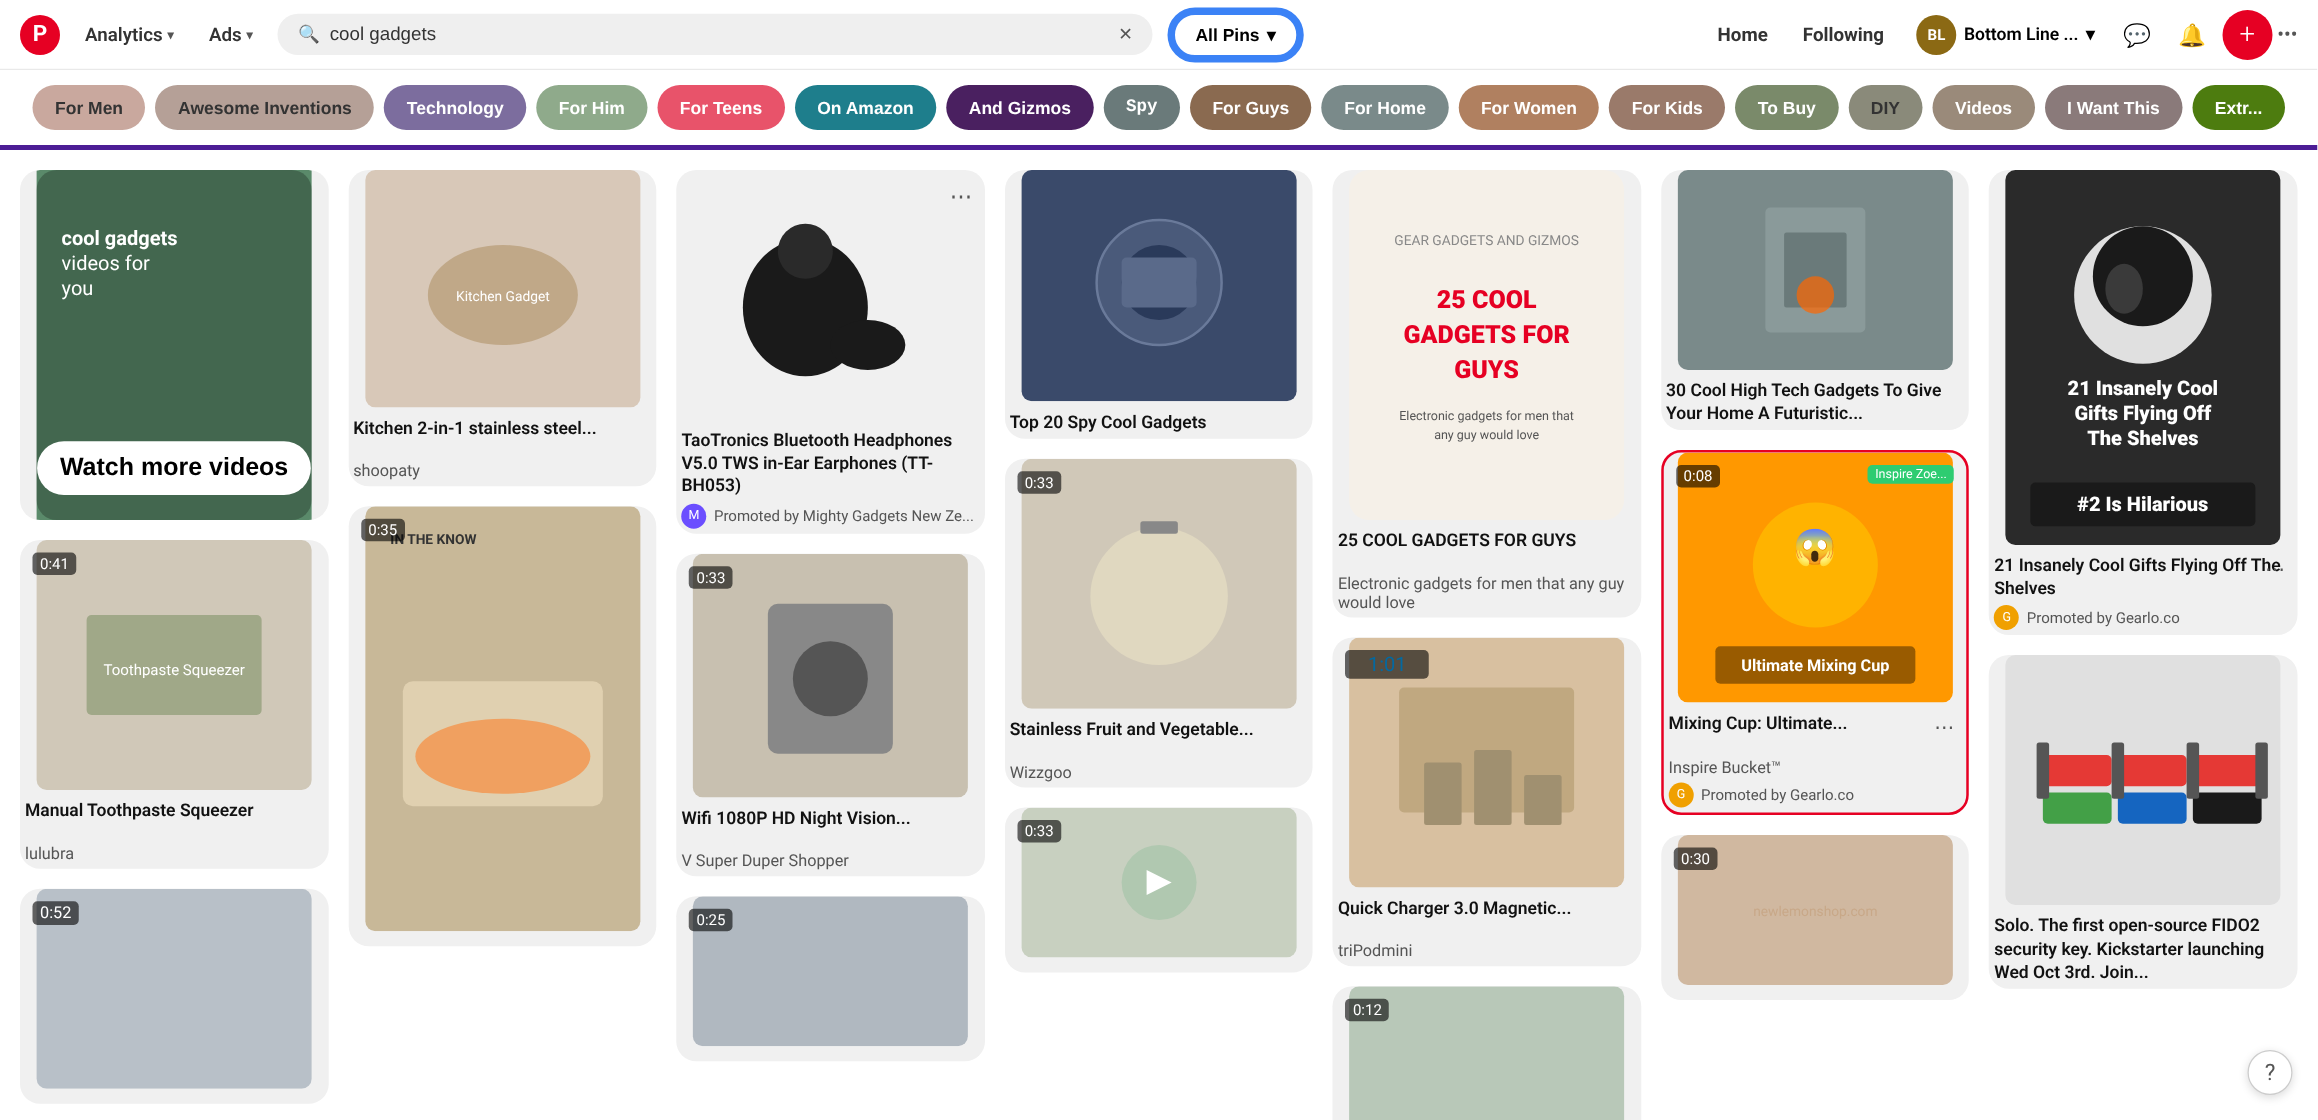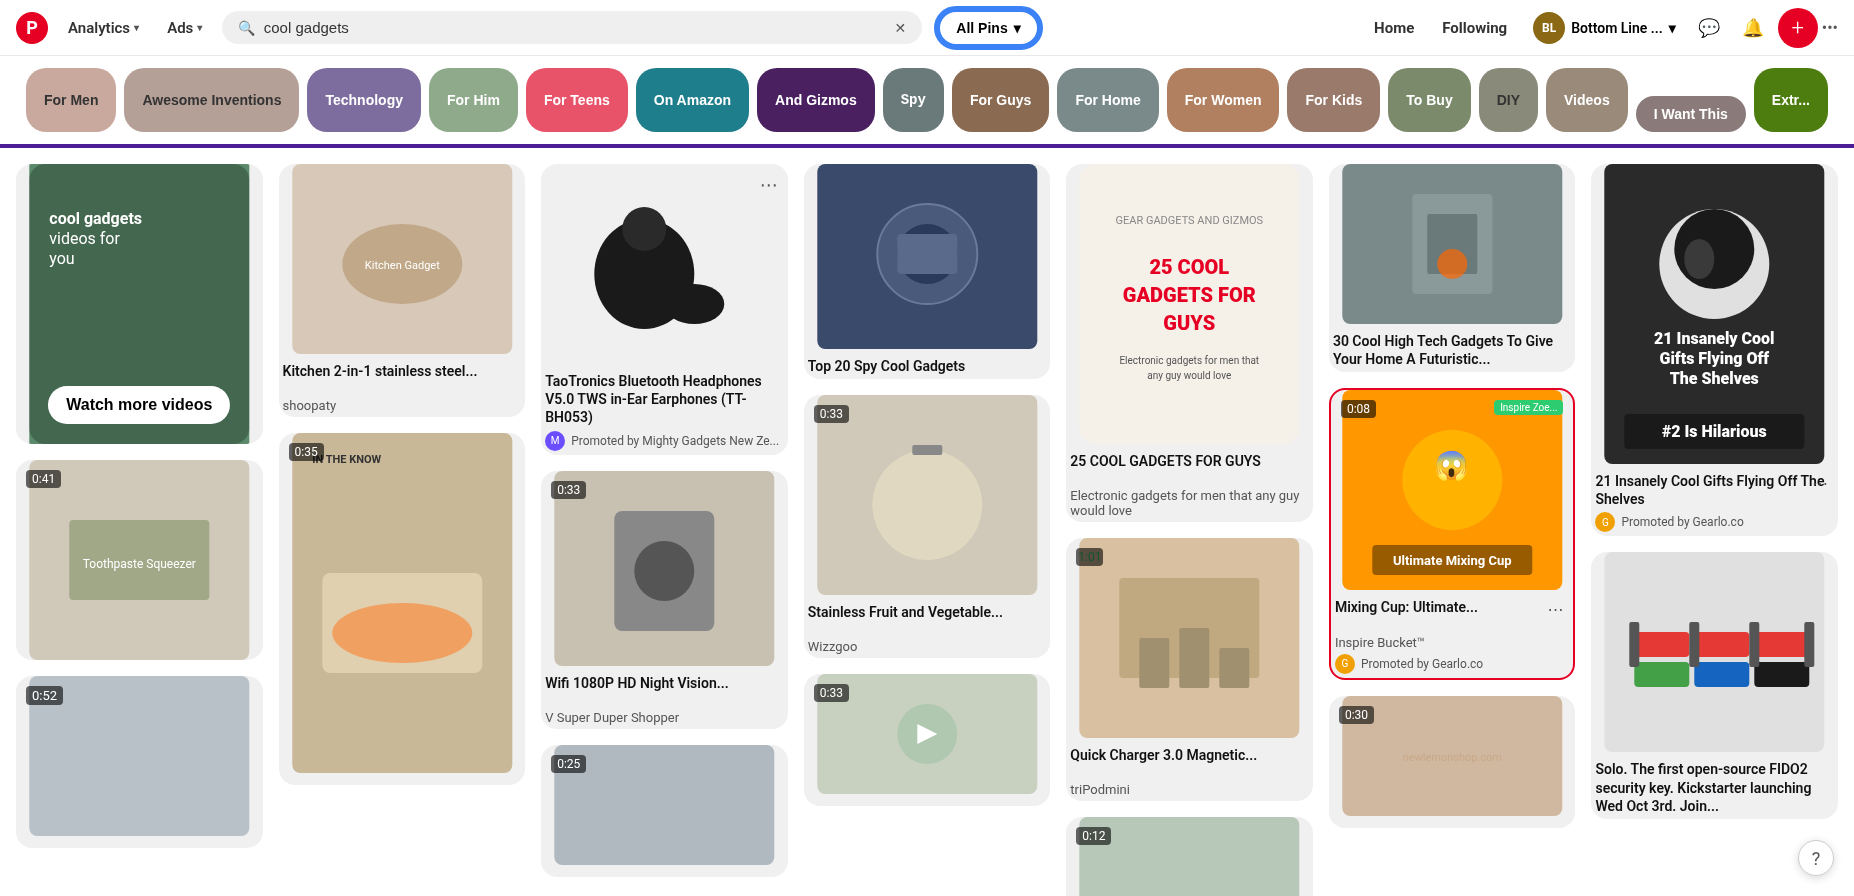--- a/index.html
+++ b/index.html
@@ -221,49 +221,53 @@
   <button class="cat-tag" style="background:#1e7e8c;">On Amazon</button>
   <button class="cat-tag" style="background:#4a2060;">And Gizmos</button>
   <button class="cat-tag" style="background:#6a7a7a;font-family:Liberation Mono, monospace;">Spy</button>
   <button class="cat-tag" style="background:#8a6a50;">For Guys</button>
   <button class="cat-tag" style="background:#7a8a8a;">For Home</button>
   <button class="cat-tag" style="background:#b08060;">For Women</button>
   <button class="cat-tag" style="background:#9a7a6a;">For Kids</button>
   <button class="cat-tag" style="background:#7a8a6a;">To Buy</button>
   <button class="cat-tag light" style="background:#8a8a7a;">DIY</button>
   <button class="cat-tag" style="background:#9a8a7a;">Videos</button>
-  <button class="cat-tag" style="background:#8a7a7a;margin-top:28px;">I Want This</button>
+  <button class="cat-tag" style="background:#8a7a7a;">I Want This</button>
   <button class="cat-tag" style="background:#4d7c0f;">Extr...</button>
 </div>
 
 <div class="main-content">
   <div class="masonry-grid">
 
     <div class="column">
 
       <div class="pin-card" style="position:relative;">
         <svg width="100%" height="280" viewBox="0 0 220 280" xmlns="http://www.w3.org/2000/svg" style="border-radius:16px;display:block;">
           <rect width="220" height="280" fill="#5a8a6a"></rect>
           <rect x="0" y="0" width="220" height="280" fill="rgba(0,0,0,0.25)" rx="16"></rect>
           <text x="20" y="60" fill="white" font-size="16" font-weight="700">cool gadgets</text>
           <text x="20" y="80" fill="white" font-size="16">videos for</text>
           <text x="20" y="100" fill="white" font-size="16">you</text>
         </svg>
         <div style="position:absolute;bottom:20px;left:50%;transform:translateX(-50%);">
-          <button style="background:white;border:none;border-radius:24px;padding:10px 18px;font-weight:700;font-size:16px;cursor:pointer;white-space:nowrap;">Watch more videos</button>
+          <button style="background:white;border:none;border-radius:24px;padding:10px 18px;font-weight:700;font-size:20px;cursor:pointer;white-space:nowrap;">Watch more videos</button>
         </div>
       </div>
 
       <div class="pin-card">
         <svg width="100%" height="200" viewBox="0 0 220 200" xmlns="http://www.w3.org/2000/svg" style="border-radius:16px 16px 0 0;display:block;">
           <rect width="220" height="200" fill="#d0c8b8" rx="8"></rect>
           <rect x="40" y="60" width="140" height="80" fill="#a0a888" rx="4"></rect>
           <text x="110" y="108" fill="#fff" font-size="12" text-anchor="middle">Toothpaste Squeezer</text>
         </svg>
         <span style="position:absolute;top:10px;left:10px;background:rgba(0,0,0,0.6);color:white;font-size:12px;padding:2px 6px;border-radius:4px;">0:41</span>
+        <div class="pin-info">
+          <div class="pin-title">Manual Toothpaste Squeezer</div>
+          <div class="pin-subtitle">lulubra</div>
+        </div>
       </div>
 
       <div class="pin-card">
         <svg width="100%" height="160" viewBox="0 0 220 160" xmlns="http://www.w3.org/2000/svg" style="border-radius:16px 16px 0 0;display:block;">
           <rect width="220" height="160" fill="#b8c0c8" rx="8"></rect>
         </svg>
         <span style="position:absolute;top:10px;left:10px;background:rgba(0,0,0,0.6);color:white;font-size:13px;padding:2px 6px;border-radius:4px;">0:52</span>
         <div class="pin-info"></div>
       </div>
     </div>
@@ -393,21 +397,21 @@
       </div>
 
       <div class="pin-card">
         <svg width="100%" height="200" viewBox="0 0 220 200" xmlns="http://www.w3.org/2000/svg" style="border-radius:16px 16px 0 0;display:block;">
           <rect width="220" height="200" fill="#d8c0a0" rx="8"></rect>
           <rect x="40" y="40" width="140" height="100" fill="#c0a880" rx="4"></rect>
           <rect x="60" y="100" width="30" height="50" fill="#a09070" rx="2"></rect>
           <rect x="100" y="90" width="30" height="60" fill="#a09070" rx="2"></rect>
           <rect x="140" y="110" width="30" height="40" fill="#a09070" rx="2"></rect>
         </svg>
-        <span style="position:absolute;top:10px;left:10px;background:rgba(0,0,0,0.6);color:#14532d;font-size:12px;padding:2px 2px;border-radius:4px;">1:01</span>
+        <span style="position:absolute;top:10px;left:10px;background:rgba(0,0,0,0.6);color:#0369a1;font-size:16px;padding:2px 18px;border-radius:4px;">1:01</span>
         <div class="pin-info">
           <div class="pin-title">Quick Charger 3.0 Magnetic...</div>
           <div class="pin-subtitle">triPodmini</div>
         </div>
       </div>
 
       <div class="pin-card">
         <svg width="100%" height="120" viewBox="0 0 220 120" xmlns="http://www.w3.org/2000/svg" style="border-radius:16px 16px 0 0;display:block;">
           <rect width="220" height="120" fill="#b8c8b8" rx="8"></rect>
         </svg>

